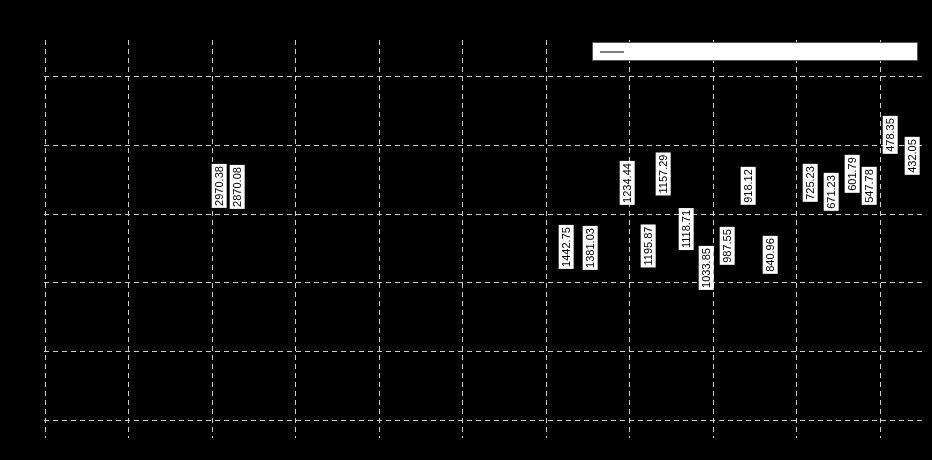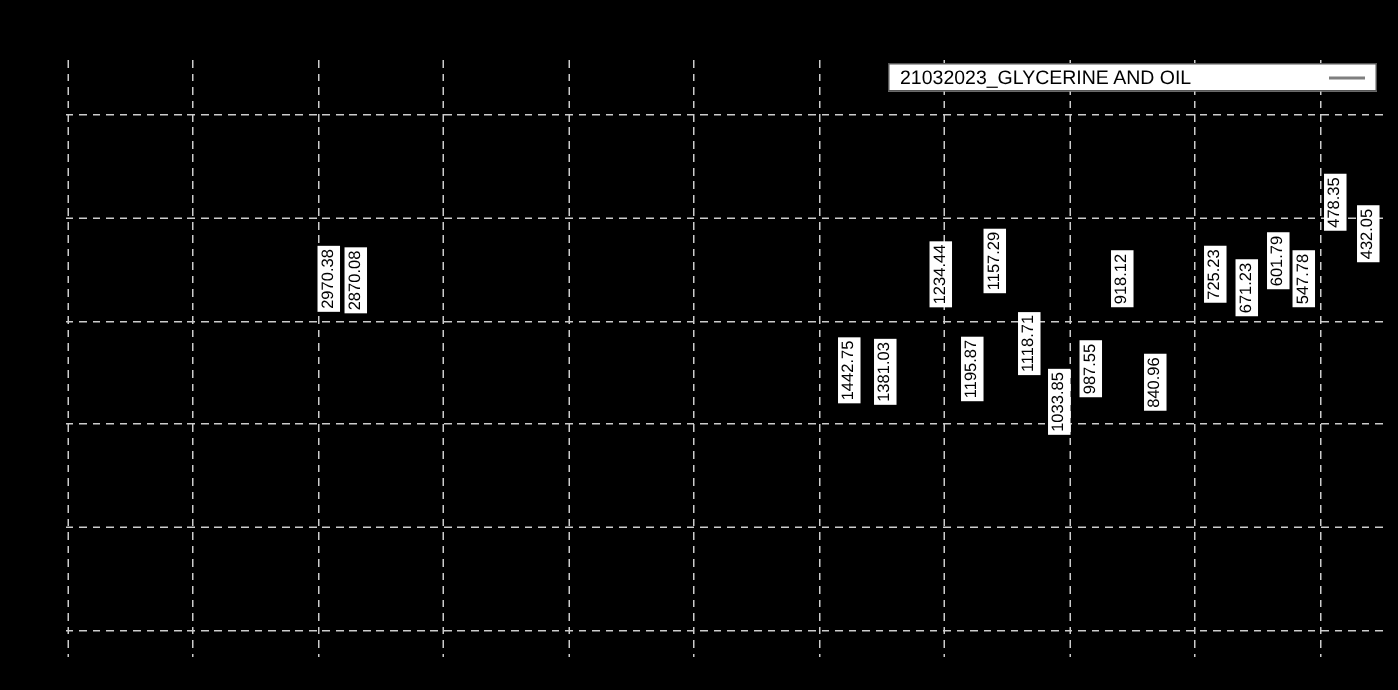--- a/index.html
+++ b/index.html
@@ -80,21 +80,20 @@
       <div class="vline" style="left: 796px; top: 40px; height: 398px;"></div>
       <div class="vline" style="left: 880px; top: 40px; height: 398px;"></div>
       <div class="hline" style="top: 76px; left: 44px; width: 878px;"></div>
       <div class="hline" style="top: 145px; left: 44px; width: 878px;"></div>
       <div class="hline" style="top: 214px; left: 44px; width: 878px;"></div>
       <div class="hline" style="top: 282px; left: 44px; width: 878px;"></div>
       <div class="hline" style="top: 351px; left: 44px; width: 878px;"></div>
       <div class="hline" style="top: 420px; left: 44px; width: 878px;"></div>
     </div>
   <div class="legend">
-    <span class="legend-text">21032023_GLYCERINE AND OIL</span>
     <span class="legend-marker"></span>
   </div>
   <div id="labels">
       <div class="pt-label" style="left: 219px; top: 186px;">2970.38</div>
       <div class="pt-label" style="left: 237px; top: 187px;">2870.08</div>
       <div class="pt-label" style="left: 566px; top: 247px;">1442.75</div>
       <div class="pt-label" style="left: 590px; top: 248px;">1381.03</div>
       <div class="pt-label" style="left: 627px; top: 183px;">1234.44</div>
       <div class="pt-label" style="left: 648px; top: 246px;">1195.87</div>
       <div class="pt-label" style="left: 663px; top: 174px;">1157.29</div>

